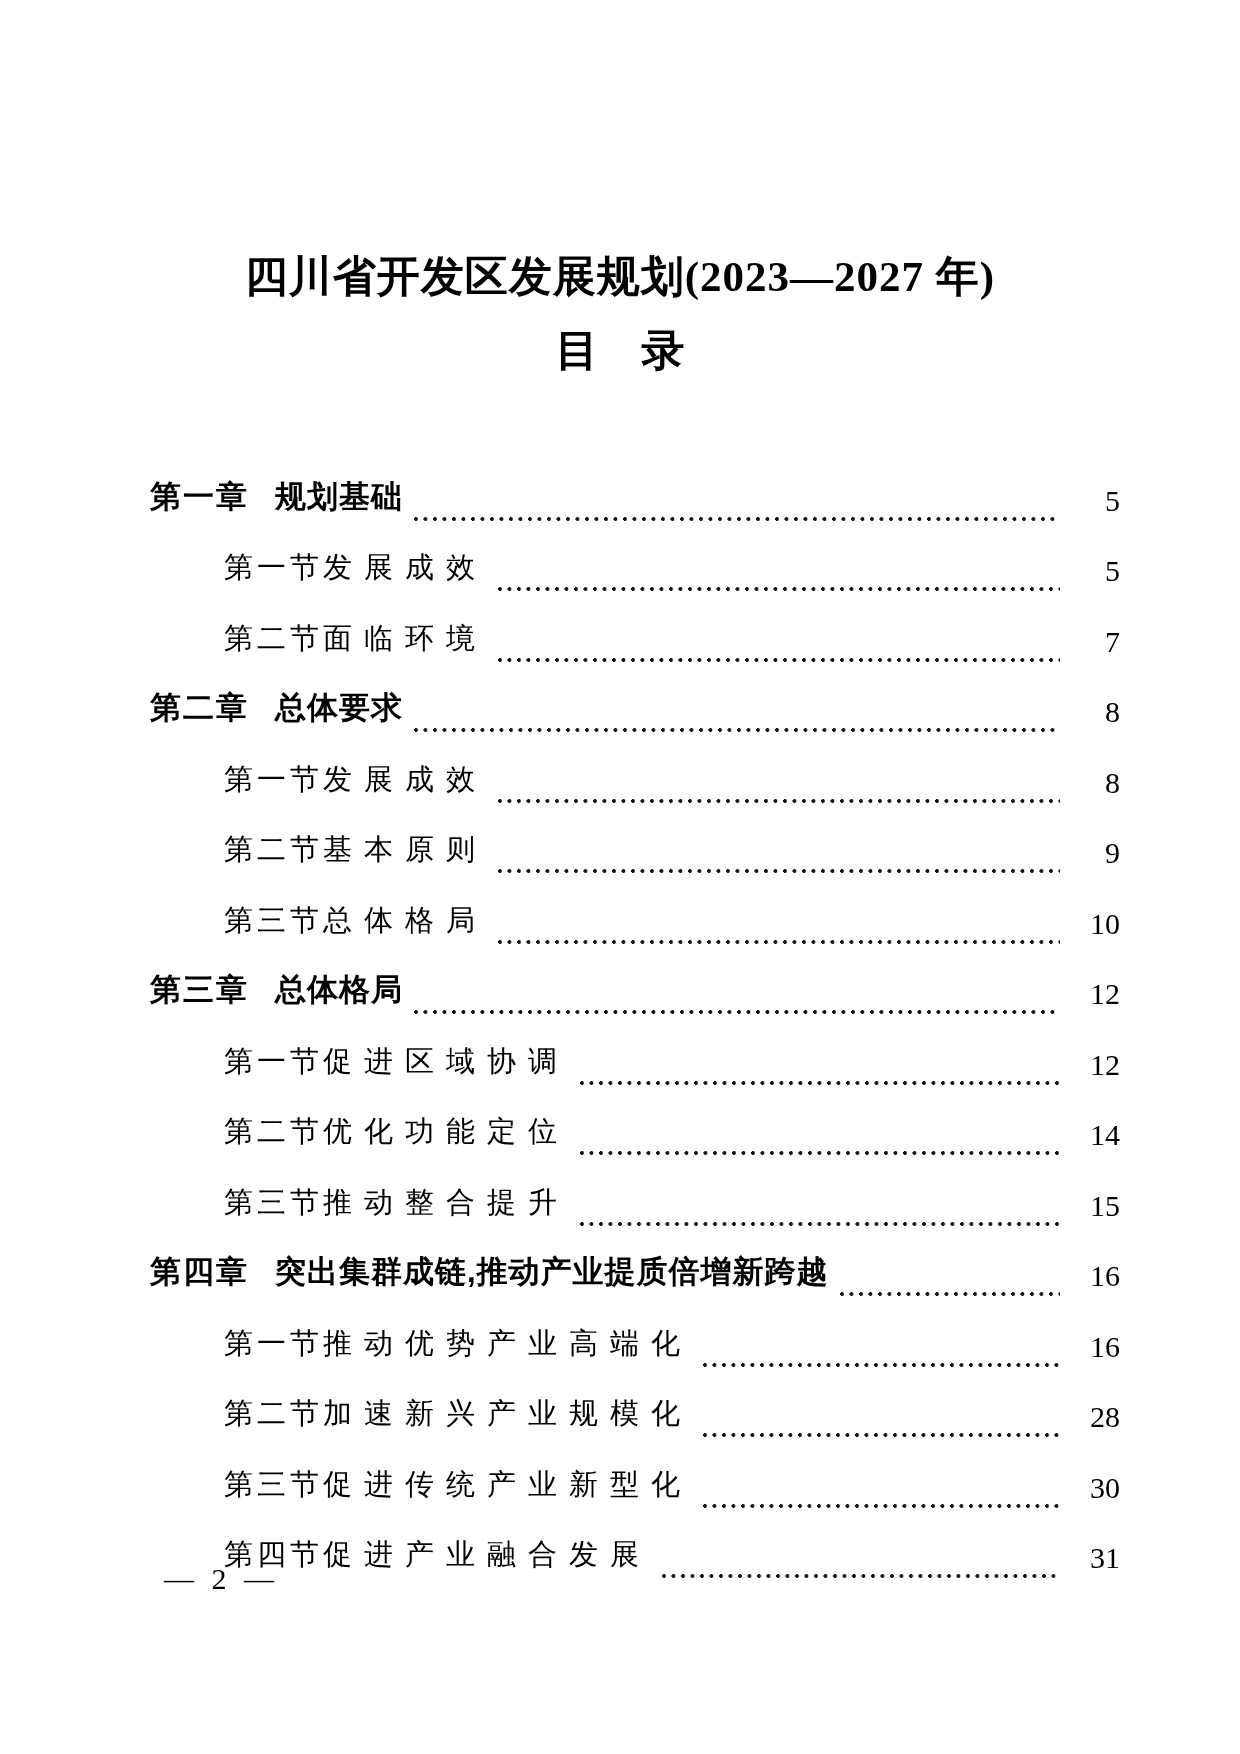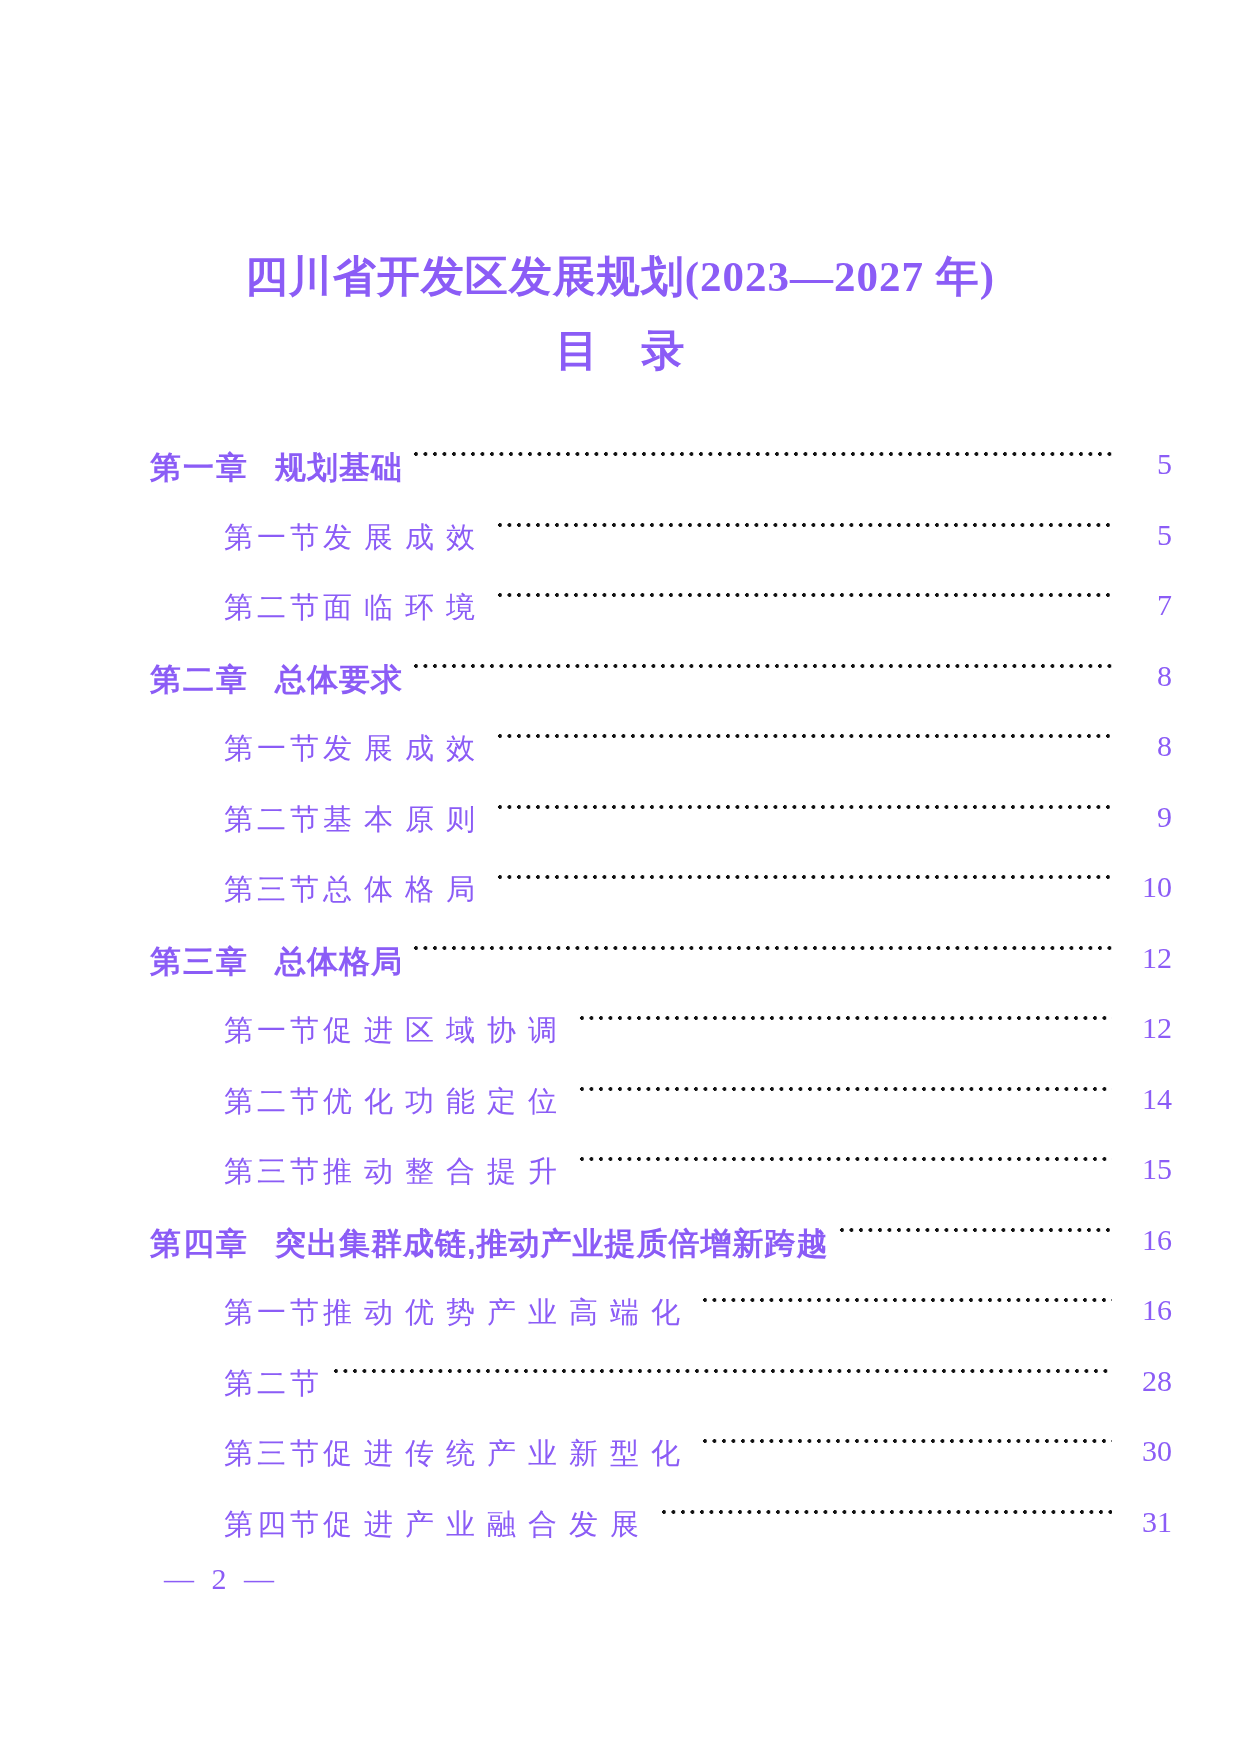--- a/index.html
+++ b/index.html
@@ -1,21 +1,21 @@
 <!DOCTYPE html>
 <html><head>
 <meta charset="utf-8">
 <style>
   html, body { margin: 0; padding: 0; background: #ffffff; }
   .page {
     position: relative;
     width: 1240px;
     height: 1754px;
     background: #ffffff;
-    color: #8b5cf6;
+    color: #000000;
     font-family: "Liberation Serif", serif;
     overflow: hidden;
   }
   .doc-title {
     position: absolute;
     top: 248px;
     left: 0;
     width: 100%;
     margin: 0;
     text-align: center;
@@ -37,23 +37,23 @@
     font-family: "Liberation Serif", serif;
   }
   .toc {
     position: absolute;
     top: 447px;
     left: 0;
     right: 0;
   }
   .toc-row {
     display: flex;
-    align-items: flex-start;
+    align-items: flex-end;
     height: 70.5px;
-    padding-right: 68px;
+    padding-right: 120px;
     white-space: nowrap;
   }
   .toc-row.chapter {
     padding-left: 150px;
     font-family: "Liberation Sans", sans-serif;
     font-weight: bold;
     font-size: 31px;
   }
   .toc-row.section {
     padding-left: 224px;
@@ -172,20 +172,21 @@
     <span class="toc-page">16</span>
   </div>
       <div class="toc-row section">
     <span class="toc-label">第一节</span>
     <span class="toc-title">推动优势产业高端化</span>
     <span class="toc-leader"></span>
     <span class="toc-page">16</span>
   </div>
       <div class="toc-row section">
     <span class="toc-label">第二节</span>
+    <span class="toc-title">加速新兴产业规模化</span>
     <span class="toc-leader"></span>
     <span class="toc-page">28</span>
   </div>
       <div class="toc-row section">
     <span class="toc-label">第三节</span>
     <span class="toc-title">促进传统产业新型化</span>
     <span class="toc-leader"></span>
     <span class="toc-page">30</span>
   </div>
       <div class="toc-row section">

